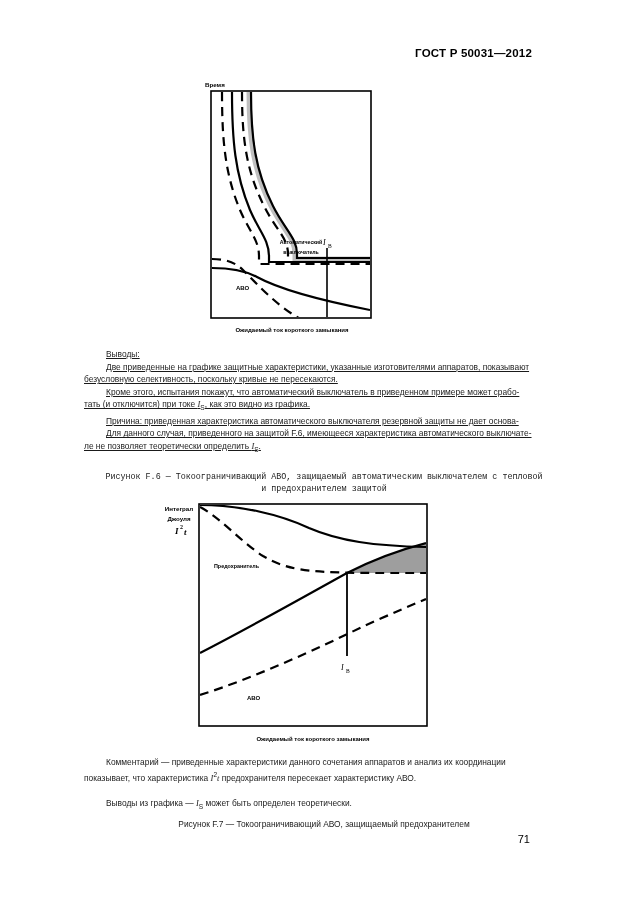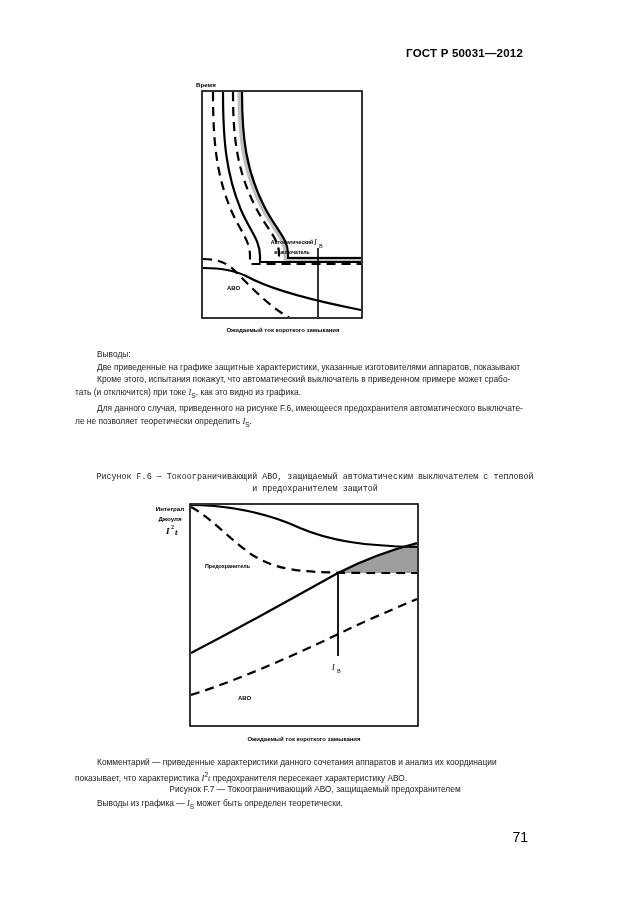--- a/index.html
+++ b/index.html
@@ -4,21 +4,21 @@
 <style>
   html,body{margin:0;padding:0;}
   body{
     width:630px;height:913px;
     background:#ffffff;
     font-family:"Liberation Sans", sans-serif;
     color:#1a1a1a;
     position:relative;
     overflow:hidden;
   }
-  .page{position:relative;width:568px;height:913px;}
+  .page{position:relative;width:568px;height:913px;margin-left:9px;}
 
   
   .doc-header{
     position:absolute;top:47px;right:45px;
     font-size:11.5px;font-weight:bold;letter-spacing:.2px;
     color:#000;
   }
 
   
   .figure-block{position:absolute;}
@@ -41,22 +41,22 @@
   sup{font-size:6.6px;}
 
   .caption{
     position:absolute;left:55px;width:520px;
     text-align:center;
     font-size:8.4px;line-height:12.4px;
     color:#1b1b1b;
   }
 
   .page-number{
-    position:absolute;right:40px;bottom:68px;
-    font-size:14px;color:#000;
+    position:absolute;right:47px;bottom:68px;
+    font-size:11px;color:#000;
   }
 
   
   .axlbl{font-family:"Liberation Sans", sans-serif;font-weight:bold;}
 </style>
 </head>
 <body>
 
 <div class="page">
 
@@ -96,31 +96,37 @@
 
       <text x="37" y="212" font-size="6" font-weight="bold">АВО</text>
 
       <text x="124" y="167" font-family="Liberation Serif, serif" font-style="italic" font-size="8">I</text>
       <text x="129" y="170" font-family="Liberation Serif, serif" font-size="5.6">B</text>
 
       <text x="93" y="254" font-size="6" font-weight="bold" text-anchor="middle">Ожидаемый ток короткого замыкания</text>
     </svg>
   </div>
 
-  <div class="text-block" style="top:348px;">
+  <div class="text-block" style="top:348px;text-decoration:underline;">
     <p class="para indent">Выводы:</p>
     <p class="para indent">
       <span>Две приведенные на графике защитные характеристики, указанные изготовителями аппаратов, показывают</span>
+    </p>
+    <p class="para noindent">
+      <span>безусловную селективность, поскольку кривые не пересекаются.</span>
     </p>
     <p class="para indent">
       <span>Кроме этого, испытания покажут, что автоматический выключатель в приведенном примере может срабо-</span>
     </p>
     <p class="para noindent"><span>тать (и отключится)  при токе  </span><i class="sym">I</i><sub>S</sub><span>, как это видно из графика.</span></p>
     <p class="para indent">
-      <span>Для данного случая, приведенного на рисунке F.6, имеющееся предохранителя автоматического выключате-</span>
+      <span>Причина: приведенная характеристика автоматического выключателя резервной защиты не дает основа-</span>
+    </p>
+    <p class="para indent">
+      <span>Для данного случая, приведенного на защитой F.6, имеющееся характеристика автоматического выключате-</span>
     </p>
     <p class="para noindent"><span>ле не позволяет теоретически определить  </span><i class="sym">I</i><sub>S</sub><span>.</span></p>
   </div>
 
   <div class="caption" style="top:471px;font-family:Liberation Mono, monospace;">
     <div>Рисунок F.6 — Токоограничивающий АВО,  защищаемый автоматическим выключателем с тепловой</div>
     <div>и предохранителем защитой</div>
   </div>
 
   <div class="figure-block" style="left:150px;top:498px;width:285px;height:248px;">
@@ -164,19 +170,19 @@
   </div>
 
   <div class="text-block" style="top:756px;">
     <p class="para indent">
       <span>Комментарий — приведенные характеристики данного сочетания аппаратов и анализ их координации</span>
     </p>
     <p class="para noindent"><span>показывает, что характеристика </span><i class="sym">I</i><sup>2</sup><i class="sym">t</i><span> предохранителя пересекает характеристику АВО.</span></p>
     <p class="para indent" style="margin-top:12px;"><span>Выводы из графика — </span><i class="sym">I</i><sub>S</sub><span> может быть определен теоретически.</span></p>
   </div>
 
-  <div class="caption" style="top:783px;">
+  <div class="caption" style="top:818px;">
     <div>Рисунок F.7 — Токоограничивающий АВО, защищаемый предохранителем</div>
   </div>
 
   <div class="page-number">71</div>
 
 </div>
 
 </body></html>

